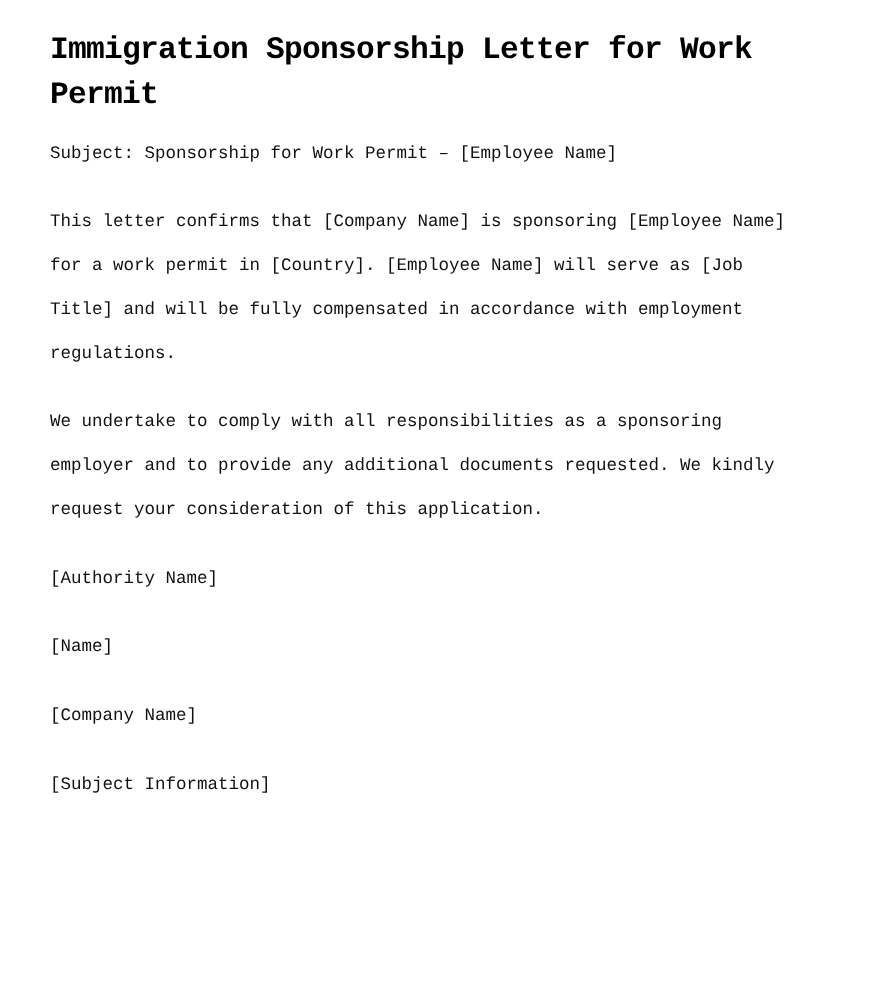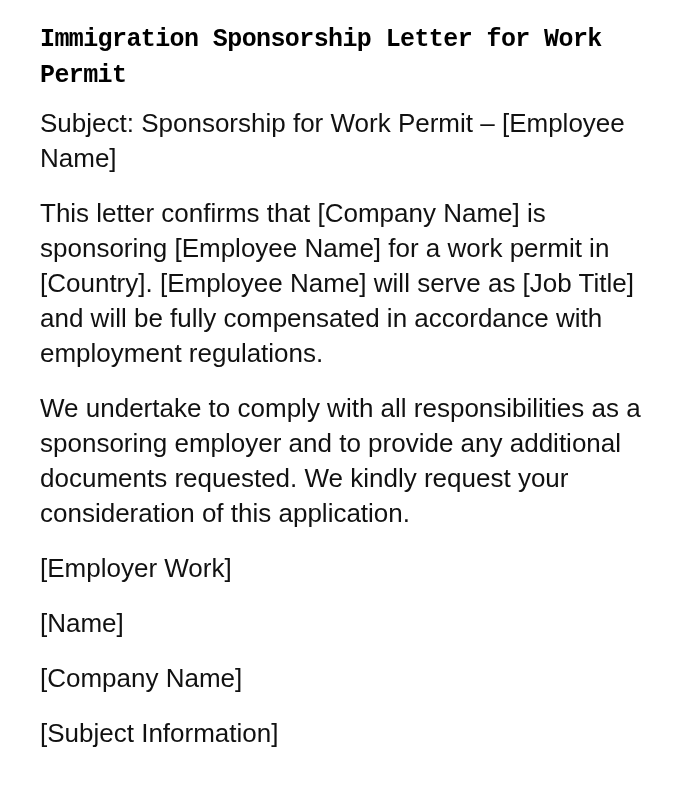--- a/index.html
+++ b/index.html
@@ -23,33 +23,33 @@
     .title {
       font-family: Liberation Mono, monospace;
       font-weight: bold;
       font-size: 25px;
       letter-spacing: -0.6px;
       line-height: 36px;
       margin: 0 0 12px 0;
       color: #000000;
     }
     .para {
-      font-family: Liberation Sans, sans-serif;
-      font-size: 26px;
+      font-family: Liberation Mono, monospace;
+      font-size: 14px;
       line-height: 35px;
       margin: 0 0 20px 0;
       letter-spacing: 0px;
       color: #111111;
     }
   </style>
 </head>
 <body>
 
 <div class="page">
   <h1 class="title">Immigration Sponsorship Letter for Work Permit</h1>
   <p class="para">Subject: Sponsorship for Work Permit – [Employee Name]</p>
   <p class="para">This letter confirms that [Company Name] is sponsoring [Employee Name] for a work permit in [Country]. [Employee Name] will serve as [Job Title] and will be fully compensated in accordance with employment regulations.</p>
   <p class="para">We undertake to comply with all responsibilities as a sponsoring employer and to provide any additional documents requested. We kindly request your consideration of this application.</p>
-  <p class="para">[Employer Work]</p>
+  <p class="para">[Authority Name]</p>
   <p class="para">[Name]</p>
   <p class="para">[Company Name]</p>
   <p class="para">[Subject Information]</p>
 </div>
 
 </body></html>

